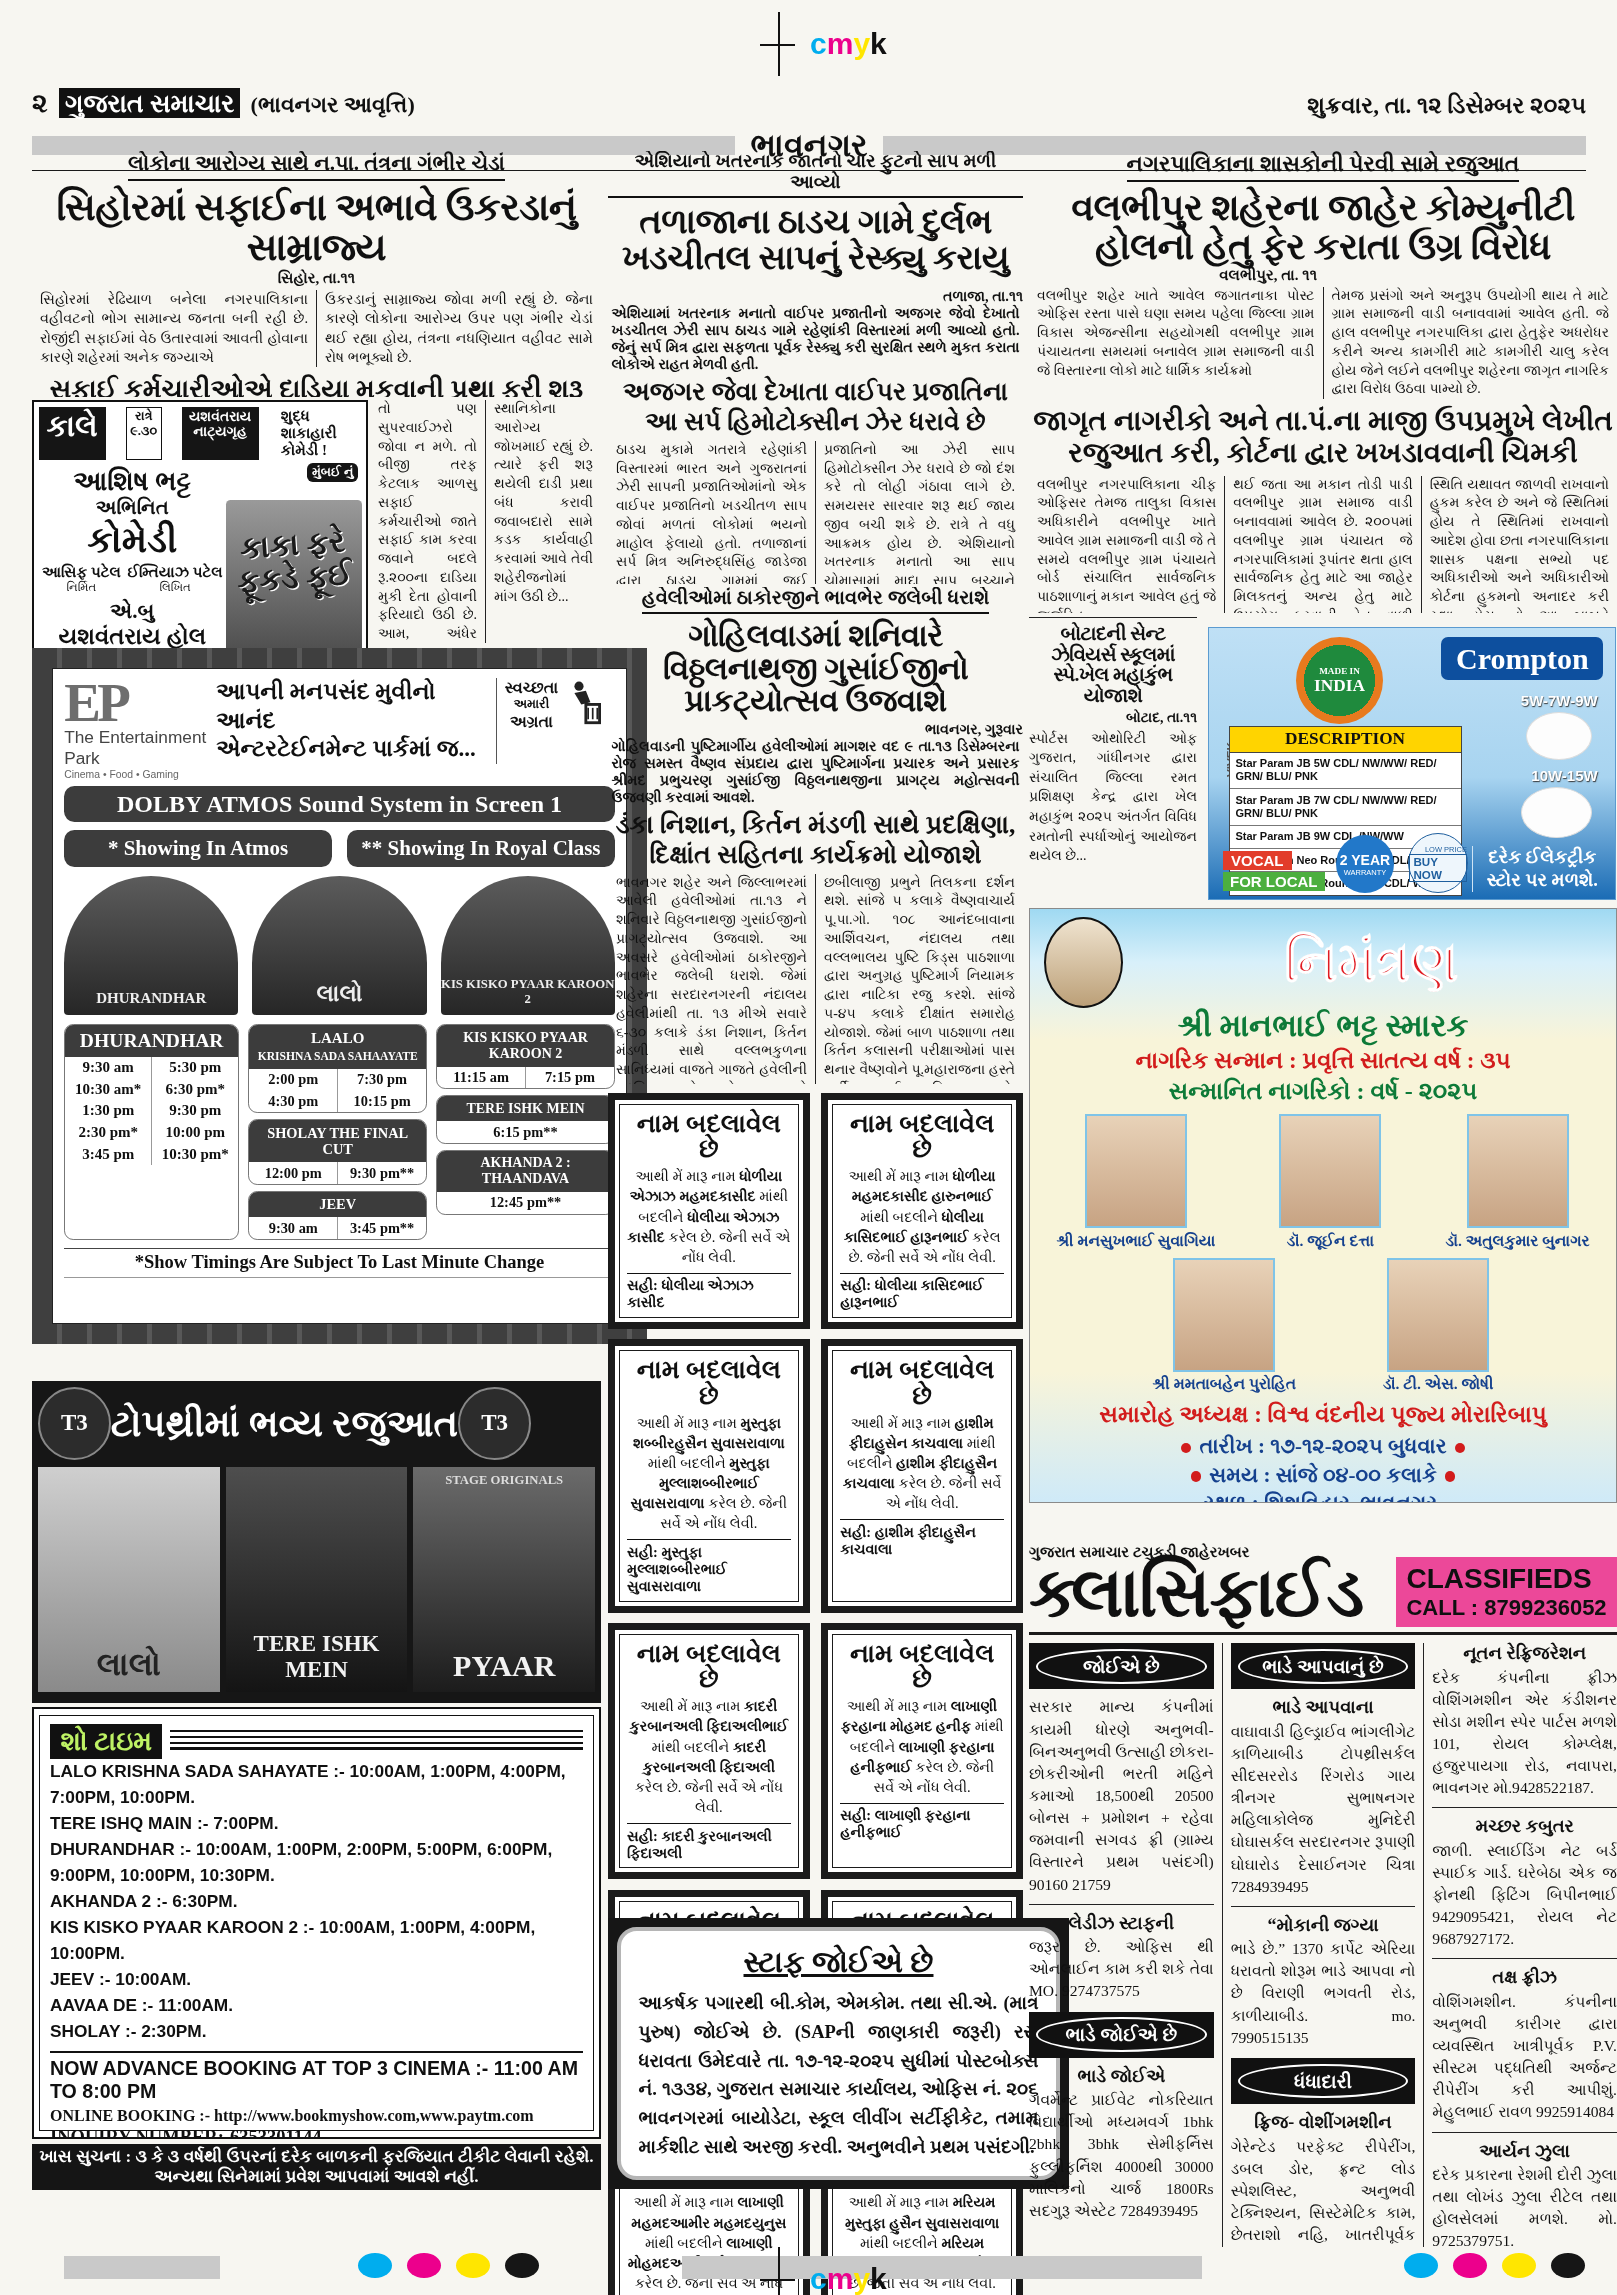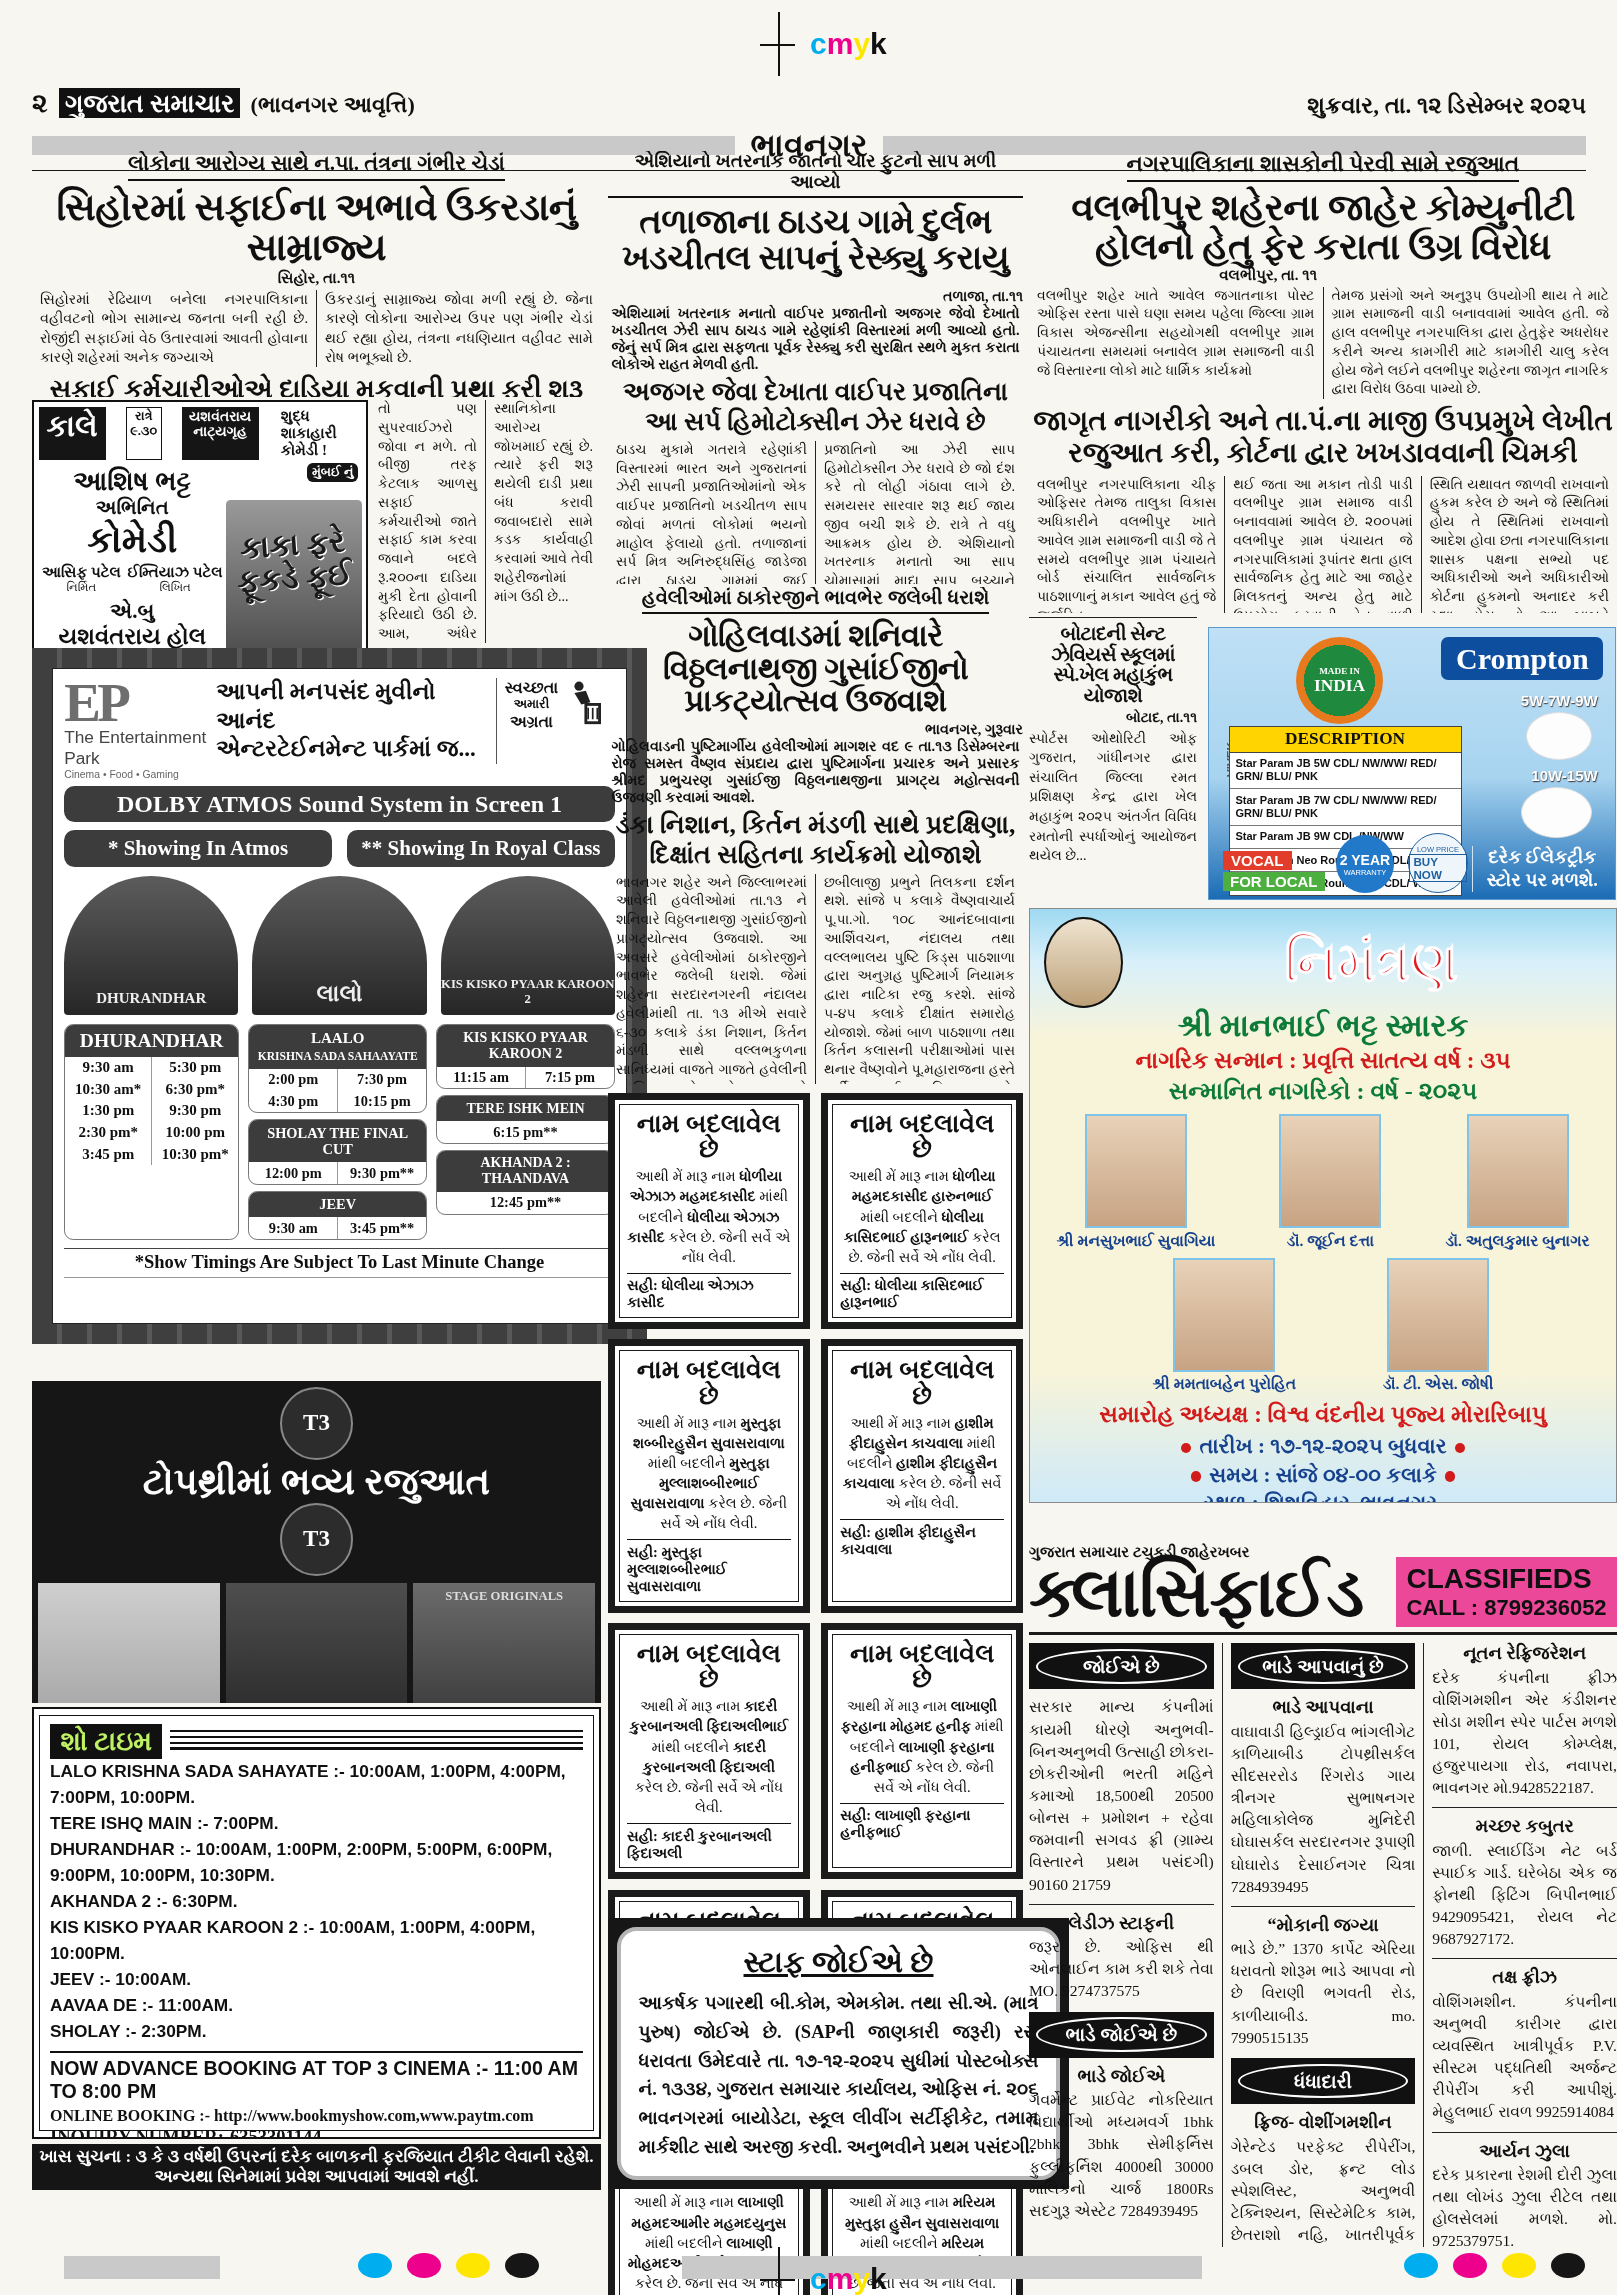--- a/index.html
+++ b/index.html
@@ -284,21 +284,21 @@
             </div>
         </div>
       </div>
     </div>
     <div class="b ctr" style="font-size:18.5px;margin-top:8px;border-top:1.7px solid #444;border-bottom:1.2px solid #999;padding:3.5px 0;">*Show Timings Are Subject To Last Minute Change</div>
 
   </div>
 </div>
 
 <div class="abs t3 clip" style="left:32px;top:1381px;width:569px;height:322px;padding:5.8px;box-sizing:border-box;">
-  <div style="display:flex;align-items:center;justify-content:flex-start;flex-direction:column;">
+  <div style="display:flex;align-items:center;justify-content:flex-start;">
     <div class="t3circle">T3</div>
     <div class="b" style="font-size:37px;">ટોપથ્રીમાં ભવ્ય રજુઆત</div>
     <div class="t3circle">T3</div>
   </div>
   <div style="display:flex;gap:5.8px;margin-top:7px;height:225px;">
     <div class="t3poster" style="flex:1;background:linear-gradient(180deg,#cfcfcf,#8a8a8a);">
       <div class="ptitle" style="font-size:32px;color:#222;">લાલો</div>
       </div>
     <div class="t3poster" style="flex:1;background:linear-gradient(180deg,#4e4e4e,#141414);">
       <div class="ptitle" style="font-size:23px;">TERE ISHK MEIN</div>
@@ -482,21 +482,21 @@
     <div class="dr" style="font-size:11px;border-bottom:none;">Star Param Neo Round 15W CDL/ WW/NW</div>
   </div>
   <div style="position:absolute;left:14px;bottom:8px;font-family:'Liberation Sans',sans-serif;">
     <div class="b" style="background:#e23c2a;color:#fff;font-size:15px;padding:1.2px 8px;display:inline-block;">VOCAL</div><br>
     <div class="b" style="background:#4caf3f;color:#fff;font-size:15px;padding:1.2px 7px;display:inline-block;margin-top:1.2px;">FOR LOCAL</div>
   </div>
   <div style="position:absolute;left:127px;bottom:5.8px;width:58px;height:58px;border-radius:50%;background:#2278c9;color:#fff;display:flex;flex-direction:column;align-items:center;justify-content:center;font-family:'Liberation Sans',sans-serif;">
     <span class="b" style="font-size:14px;">2 YEAR</span>
     <span style="font-size:7.5px;">WARRANTY</span>
   </div>
-  <div style="position:absolute;left:199px;bottom:5.8px;width:58px;height:58px;border-radius:50%;border:1.7px solid #1f5f9e;color:#1f5f9e;background:#eef6fc;display:flex;flex-direction:column;align-items:center;justify-content:center;font-family:'Liberation Sans',sans-serif;">
+  <div style="position:absolute;left:199px;bottom:5.8px;width:58px;height:58px;border-radius:50%;border:1.7px solid #1f5f9e;color:#1f5f9e;background:#eef6fc;display:flex;flex-direction:column;align-items:flex-end;justify-content:center;font-family:'Liberation Sans',sans-serif;">
     <span style="font-size:7.5px;">LOW PRICE</span>
     <span class="b" style="font-size:11.6px;border:1.2px solid #1f5f9e;padding:0 3.5px;">BUY NOW</span>
   </div>
   <div class="b" style="position:absolute;right:9.2px;bottom:7px;width:127px;font-size:18.5px;color:#fff;text-align:center;line-height:1.25;border-left:1.7px solid #cfe4f5;padding-left:5.8px;">
     <div>દરેક ઈલેકટ્રીક</div>
     <div>સ્ટોર પર મળશે.</div>
   </div>
 </div>
 
 <div class="abs invite clip" style="left:1029px;top:908px;width:588px;height:595px;box-sizing:border-box;">

